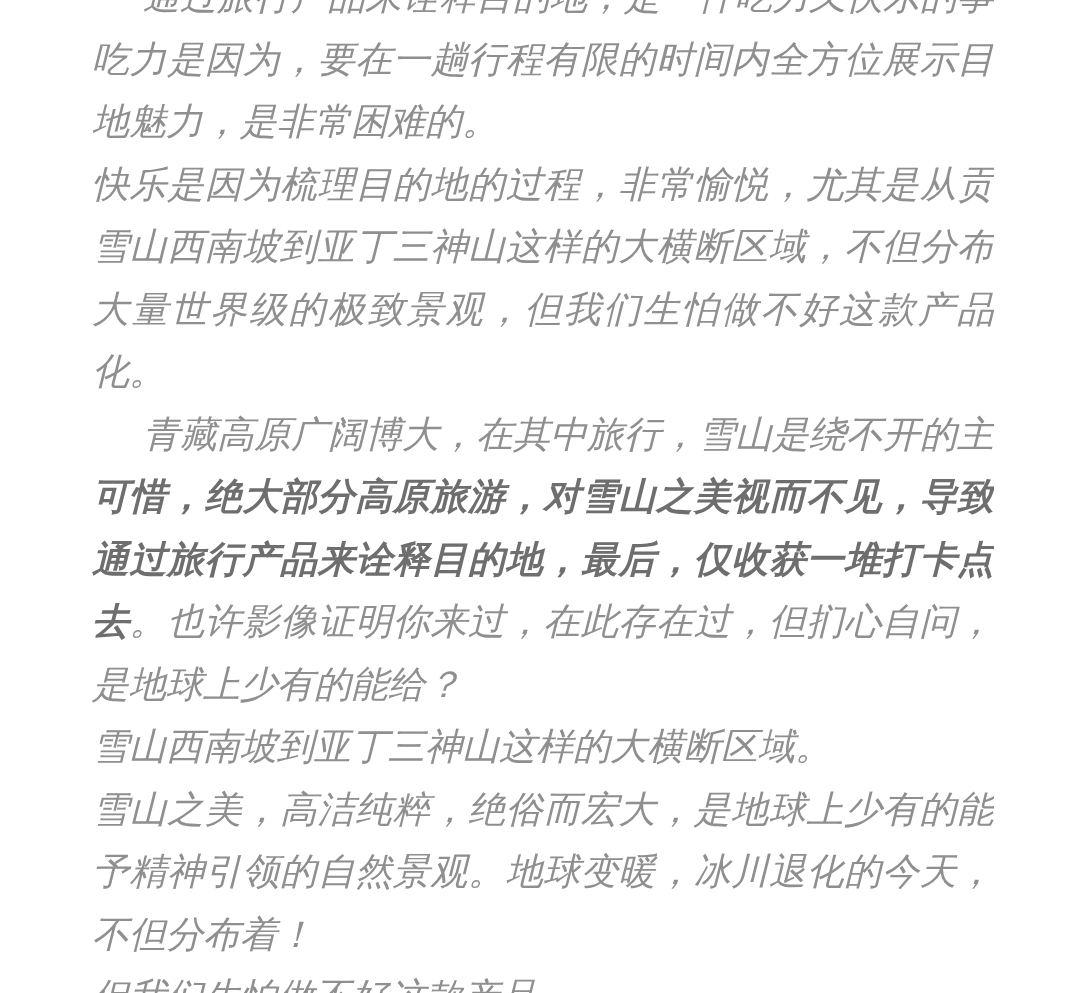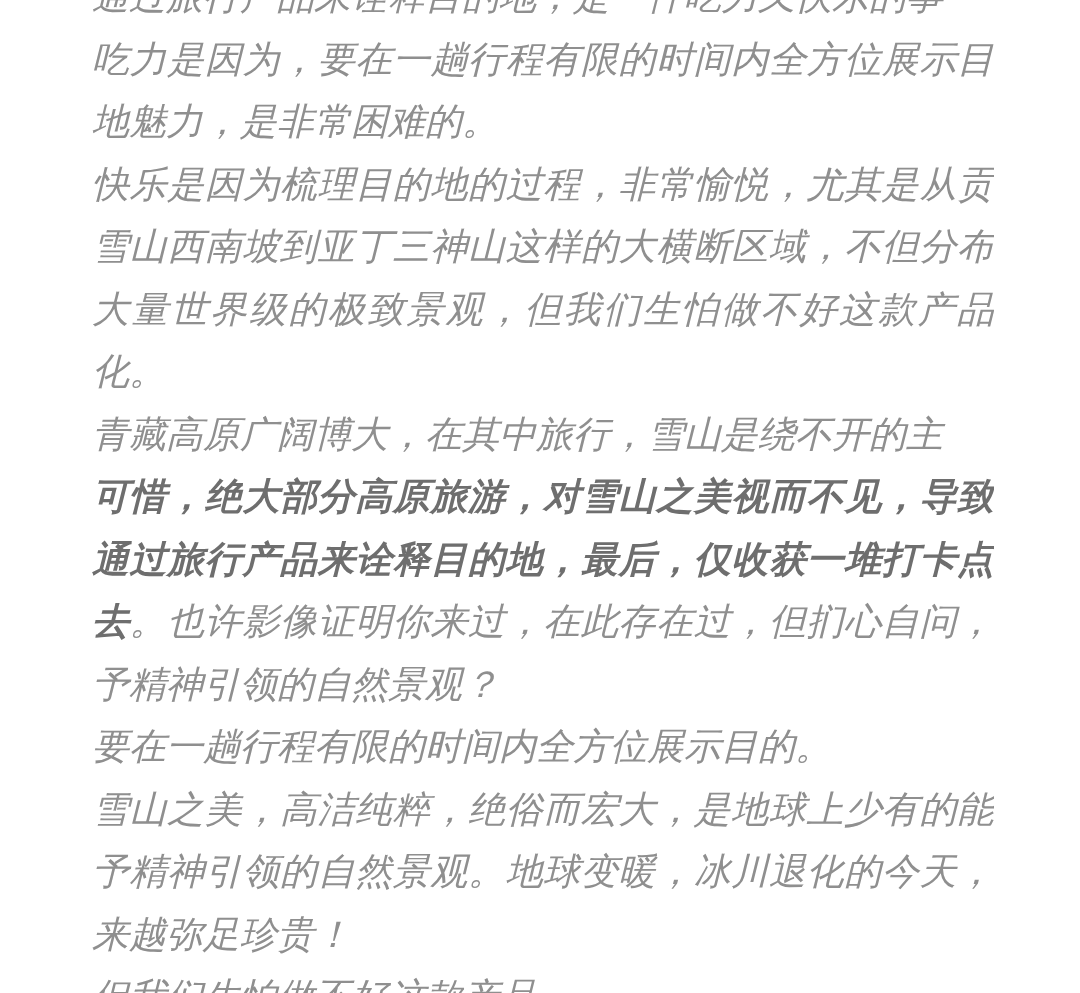--- a/index.html
+++ b/index.html
@@ -33,21 +33,21 @@
   }
   .line {
     height: 62.5px;
     line-height: 62.5px;
     overflow: hidden;
     text-align: justify;
     text-align-last: justify;
     white-space: normal;
   }
   .line.last {
-    text-align: left;
+    text-align: right;
     text-align-last: left;
   }
   .bold {
     font-weight: 700;
     color: #6e6e6e;
   }
 </style>
 </head>
 <body>
 
@@ -70,30 +70,30 @@
   </div>
 
   <div class="para">
     <div class="line last">青藏高原广阔博大，在其中旅行，雪山是绕不开的主题。</div>
   </div>
 
   <div class="para">
     <div class="line bold">可惜，绝大部分高原旅游，对雪山之美视而不见，导致许</div>
     <div class="line bold">通过旅行产品来诠释目的地，最后，仅收获一堆打卡点而</div>
     <div class="line"><span class="bold">去</span><span>。也许影像证明你来过，在此存在过，但扪心自问，这</span></div>
-    <div class="line last">予精神引领的自然景观？</div>
+    <div class="line last">是地球上少有的能给？</div>
   </div>
 
   <div class="para">
-    <div class="line last">要在一趟行程有限的时间内全方位展示目的。</div>
+    <div class="line last">雪山西南坡到亚丁三神山这样的大横断区域。</div>
   </div>
 
   <div class="para">
     <div class="line">雪山之美，高洁纯粹，绝俗而宏大，是地球上少有的能给</div>
     <div class="line">予精神引领的自然景观。地球变暖，冰川退化的今天，越</div>
-    <div class="line last">来越弥足珍贵！</div>
+    <div class="line last">不但分布着！</div>
   </div>
 
   <div class="para">
     <div class="line last">但我们生怕做不好这款产品</div>
   </div>
 
 </div>
 
 </body></html>

